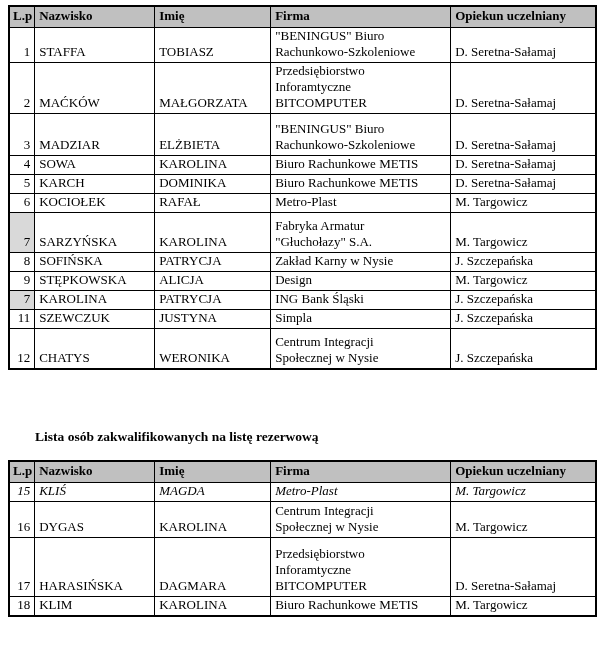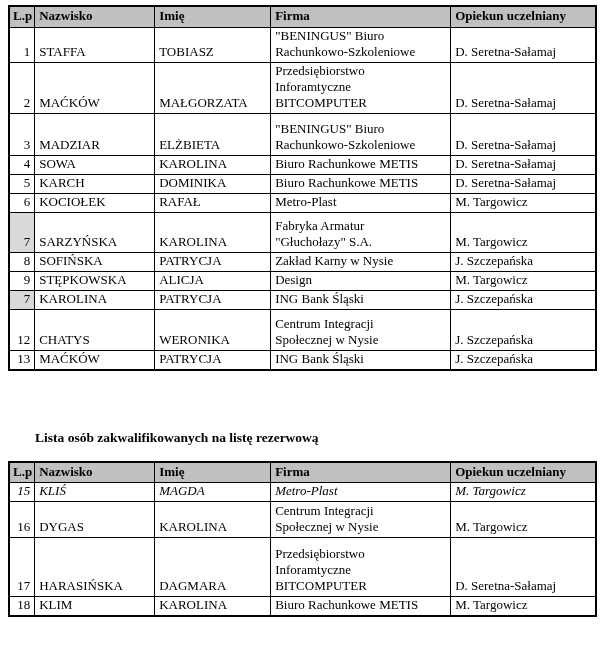--- a/index.html
+++ b/index.html
@@ -160,33 +160,33 @@
           <td class="cell-firma">Design</td>
           <td class="cell-opiekun">M. Targowicz</td>
         </tr>
         <tr style="height: 17px;">
           <td class="cell-lp shaded">7</td>
           <td class="cell-nazwisko">KAROLINA</td>
           <td class="cell-imie">PATRYCJA</td>
           <td class="cell-firma">ING Bank Śląski</td>
           <td class="cell-opiekun">J. Szczepańska</td>
         </tr>
+        <tr style="height: 17px;">
+          <td class="cell-lp">11</td>
+          <td class="cell-nazwisko">SZEWCZUK</td>
+          <td class="cell-imie">JUSTYNA</td>
+          <td class="cell-firma">Simpla</td>
+          <td class="cell-opiekun">J. Szczepańska</td>
+        </tr>
         <tr style="height: 41px;">
           <td class="cell-lp">12</td>
           <td class="cell-nazwisko">CHATYS</td>
           <td class="cell-imie">WERONIKA</td>
           <td class="cell-firma">Centrum Integracji
 Społecznej w Nysie</td>
-          <td class="cell-opiekun">J. Szczepańska</td>
-        </tr>
-        <tr style="height: 17px;">
-          <td class="cell-lp">13</td>
-          <td class="cell-nazwisko">MAĆKÓW</td>
-          <td class="cell-imie">PATRYCJA</td>
-          <td class="cell-firma">ING Bank Śląski</td>
           <td class="cell-opiekun">J. Szczepańska</td>
         </tr>
       </tbody>
     </table>
 
   <p class="reserve-heading">Lista osób zakwalifikowanych na listę rezerwową</p>
 
   <table class="doc-table" id="reserve-table">
       <colgroup>
         <col style="width: 24px;">

